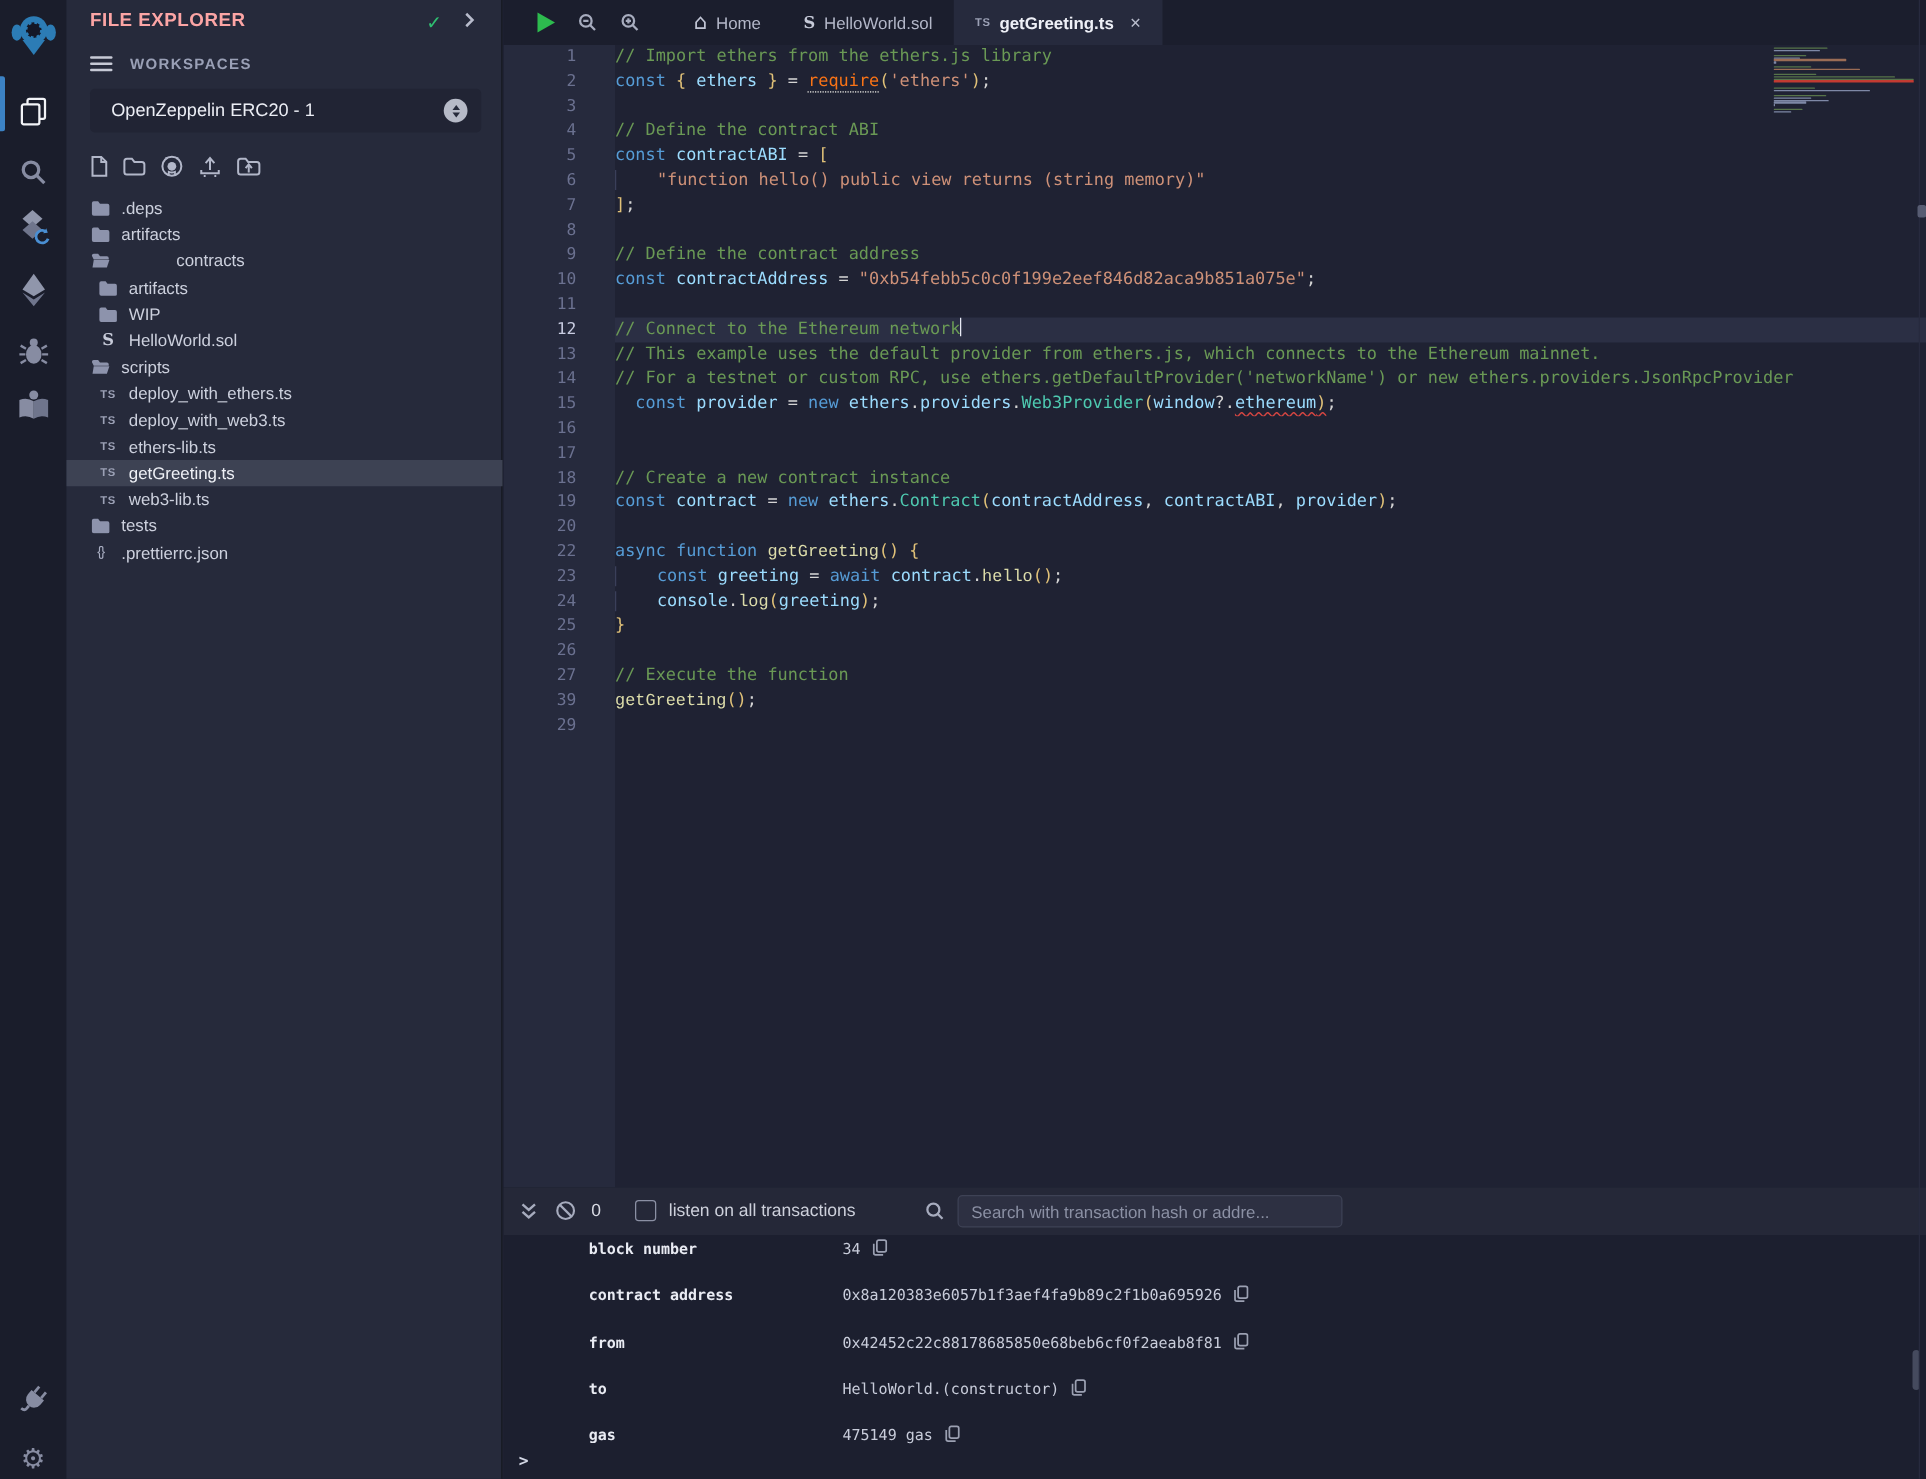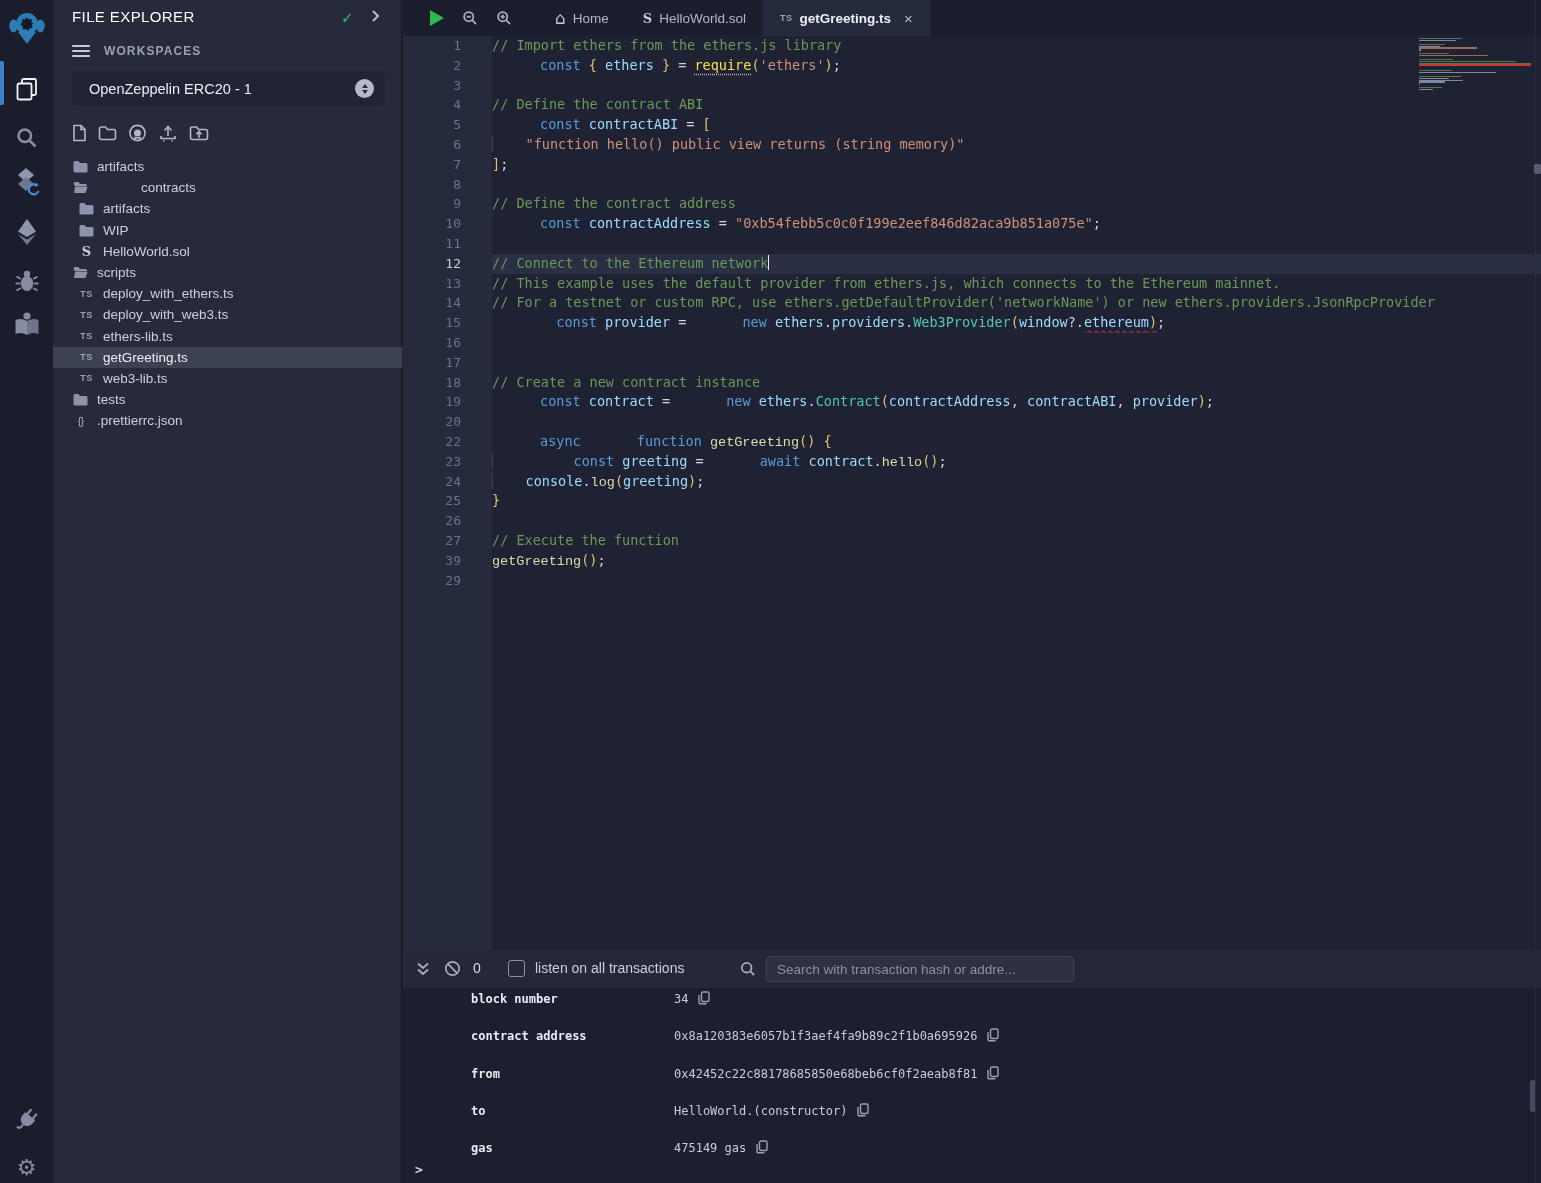--- a/index.html
+++ b/index.html
@@ -7,21 +7,21 @@
     font-family:"Liberation Sans", sans-serif; }
 
   
   #rail { position:absolute; left:0; top:0; width:53px; height:1183px; background:#1a1d2b; z-index:5; }
   .rail-item { position:absolute; left:0; width:53px; display:flex; justify-content:center; align-items:center; cursor:pointer; }
   .rail-active-bar { position:absolute; left:0; top:61px; width:4px; height:44px; background:#3c82c4; border-radius:0 2px 2px 0; }
   .gear-glyph { font-family:"DejaVu Sans", sans-serif; font-size:22px; color:#878ca2; line-height:1; }
 
   
   #panel { position:absolute; left:53px; top:0; width:349px; height:1183px; background:#262a3b; border-right:1px solid #15171f; z-index:4; }
-  #panel-title { position:absolute; left:19px; top:8px; font-size:15px; font-weight:400; letter-spacing:.4px; color:#ffffff; }
+  #panel-title { position:absolute; left:19px; top:8px; font-size:15px; font-weight:700; letter-spacing:.4px; color:#fca5a5; }
   #panel-check { position:absolute; left:288px; top:9px; color:#2fbf71; font-size:15px; font-weight:700; font-family:"DejaVu Sans",sans-serif; cursor:pointer;}
   #panel-chevron { position:absolute; left:318px; top:9px; cursor:pointer; }
   #ws-row { position:absolute; left:19px; top:44px; display:flex; align-items:center; gap:14px; }
   .ham { width:18px; height:12px; display:flex; flex-direction:column; justify-content:space-between; cursor:pointer; }
   .ham div { height:2px; background:#c7cad6; border-radius:1px; }
   #ws-label { font-size:12px; font-weight:700; letter-spacing:1.1px; color:#9aa0b6; }
   #ws-select { position:absolute; left:19px; top:71px; width:313px; height:35px; background:#212434; border-radius:4px;
     display:flex; align-items:center; cursor:pointer; }
   #ws-select .name { padding-left:17px; font-size:14.5px; color:#eceef5; }
   #ws-select .circle { position:absolute; right:11px; top:8px; width:19px; height:19px; border-radius:50%; background:#b6bac7;
@@ -50,23 +50,23 @@
   .tab.active { background:#262a3d; color:#eef0f7; font-weight:700; }
   .tab .close { font-size:15px; color:#b9bdcd; margin-left:6px; font-weight:400; }
 
   #gutter-bg { position:absolute; left:0; top:36px; width:89px; height:914px; background:#262a3d; }
   #code { position:absolute; left:0; top:36px; width:1138px; }
   .cline { display:flex; height:19.8px; font-family:"DejaVu Sans Mono", monospace; font-size:13.5px; line-height:19.8px; white-space:pre; }
   .cline .ln { width:89px; padding-right:31px; text-align:right; color:#6b7190; flex:none; font-size:13px; }
   .cline .ct { flex:1; overflow:hidden; }
   .cline.curline .ct { background:#2b2f44; }
   .cline.curline .ln { color:#c9cde2; }
-  .tok-c{color:#6a9955;} .tok-k{color:#569cd6;margin-left:48px;} .tok-v{color:#9cdcfe;} .tok-s{color:#ce9178;}
+  .tok-c{color:#6a9955;} .tok-k{color:#569cd6;} .tok-v{color:#9cdcfe;} .tok-s{color:#ce9178;}
   .tok-f{color:#dcdcaa;font-family:Liberation Mono, monospace;} .tok-t{color:#4ec9b0;} .tok-p{color:#d4d4d4;} .tok-b{color:#e0c178;}
-  .tok-fd{color:#fde047; text-decoration:underline dotted #b8b8b8; text-underline-offset:4px;margin-top:16px;}
+  .tok-fd{color:#f97316; text-decoration:underline dotted #b8b8b8; text-underline-offset:4px;margin-top:16px;}
   .tok-g{border-left:1px solid #3a3f5a;}
   .tok-vq{color:#9cdcfe; text-decoration:underline wavy #d64541 1px; text-underline-offset:3px;}
   .tok-bq{color:#e0c178; text-decoration:underline wavy #d64541 1px; text-underline-offset:3px;}
   .tok-cur{display:inline-block; width:0; border-left:1.5px solid #e8eaf5; height:15px; vertical-align:-2px;}
 
   #minimap { position:absolute; left:1016px; top:38px; width:114px; cursor:pointer; }
   .mm-line { height:1.9px; }
   .mm-line div { height:1.2px; border-radius:.5px; }
 
   #page-scroll { position:absolute; left:1535px; top:0; width:6px; height:1183px; border-left:1px solid #272a3e; z-index:9; }
@@ -237,20 +237,28 @@
       </span>
       <span class="tbtn">
         <svg width="20" height="17" viewBox="0 0 20 17" fill="none" stroke="#b2b7c9" stroke-width="1.6">
           <path d="M1.5 4 q0-2 2-2 h4 l2 2.5 h7 q2 0 2 2 v6 q0 2-2 2 h-13 q-2 0-2-2 z"></path>
           <line x1="10" y1="13" x2="10" y2="7"></line>
           <polyline points="7.5,9.5 10,6.5 12.5,9.5"></polyline>
         </svg>
       </span>
     </div>
   <div id="tree">
+      <div class="trow" style="padding-left: 19px;">
+        <span class="ticon">
+          <svg width="15" height="13" viewBox="0 0 15 13">
+            <path d="M0.5 2.5 q0-1.5 1.5-1.5 h3.5 l1.5 2 h6 q1.5 0 1.5 1.5 v7 q0 1-1.5 1 h-11 q-1.5 0-1.5-1.5 z" fill="#8d93ac"></path>
+          </svg>
+        </span>
+        <span>.deps</span>
+      </div>
       <div class="trow" style="padding-left: 19px;">
         <span class="ticon">
           <svg width="15" height="13" viewBox="0 0 15 13">
             <path d="M0.5 2.5 q0-1.5 1.5-1.5 h3.5 l1.5 2 h6 q1.5 0 1.5 1.5 v7 q0 1-1.5 1 h-11 q-1.5 0-1.5-1.5 z" fill="#8d93ac"></path>
           </svg>
         </span>
         <span>artifacts</span>
       </div>
       <div class="trow" style="padding-left: 19px; gap: 44px;">
         <span class="ticon">

